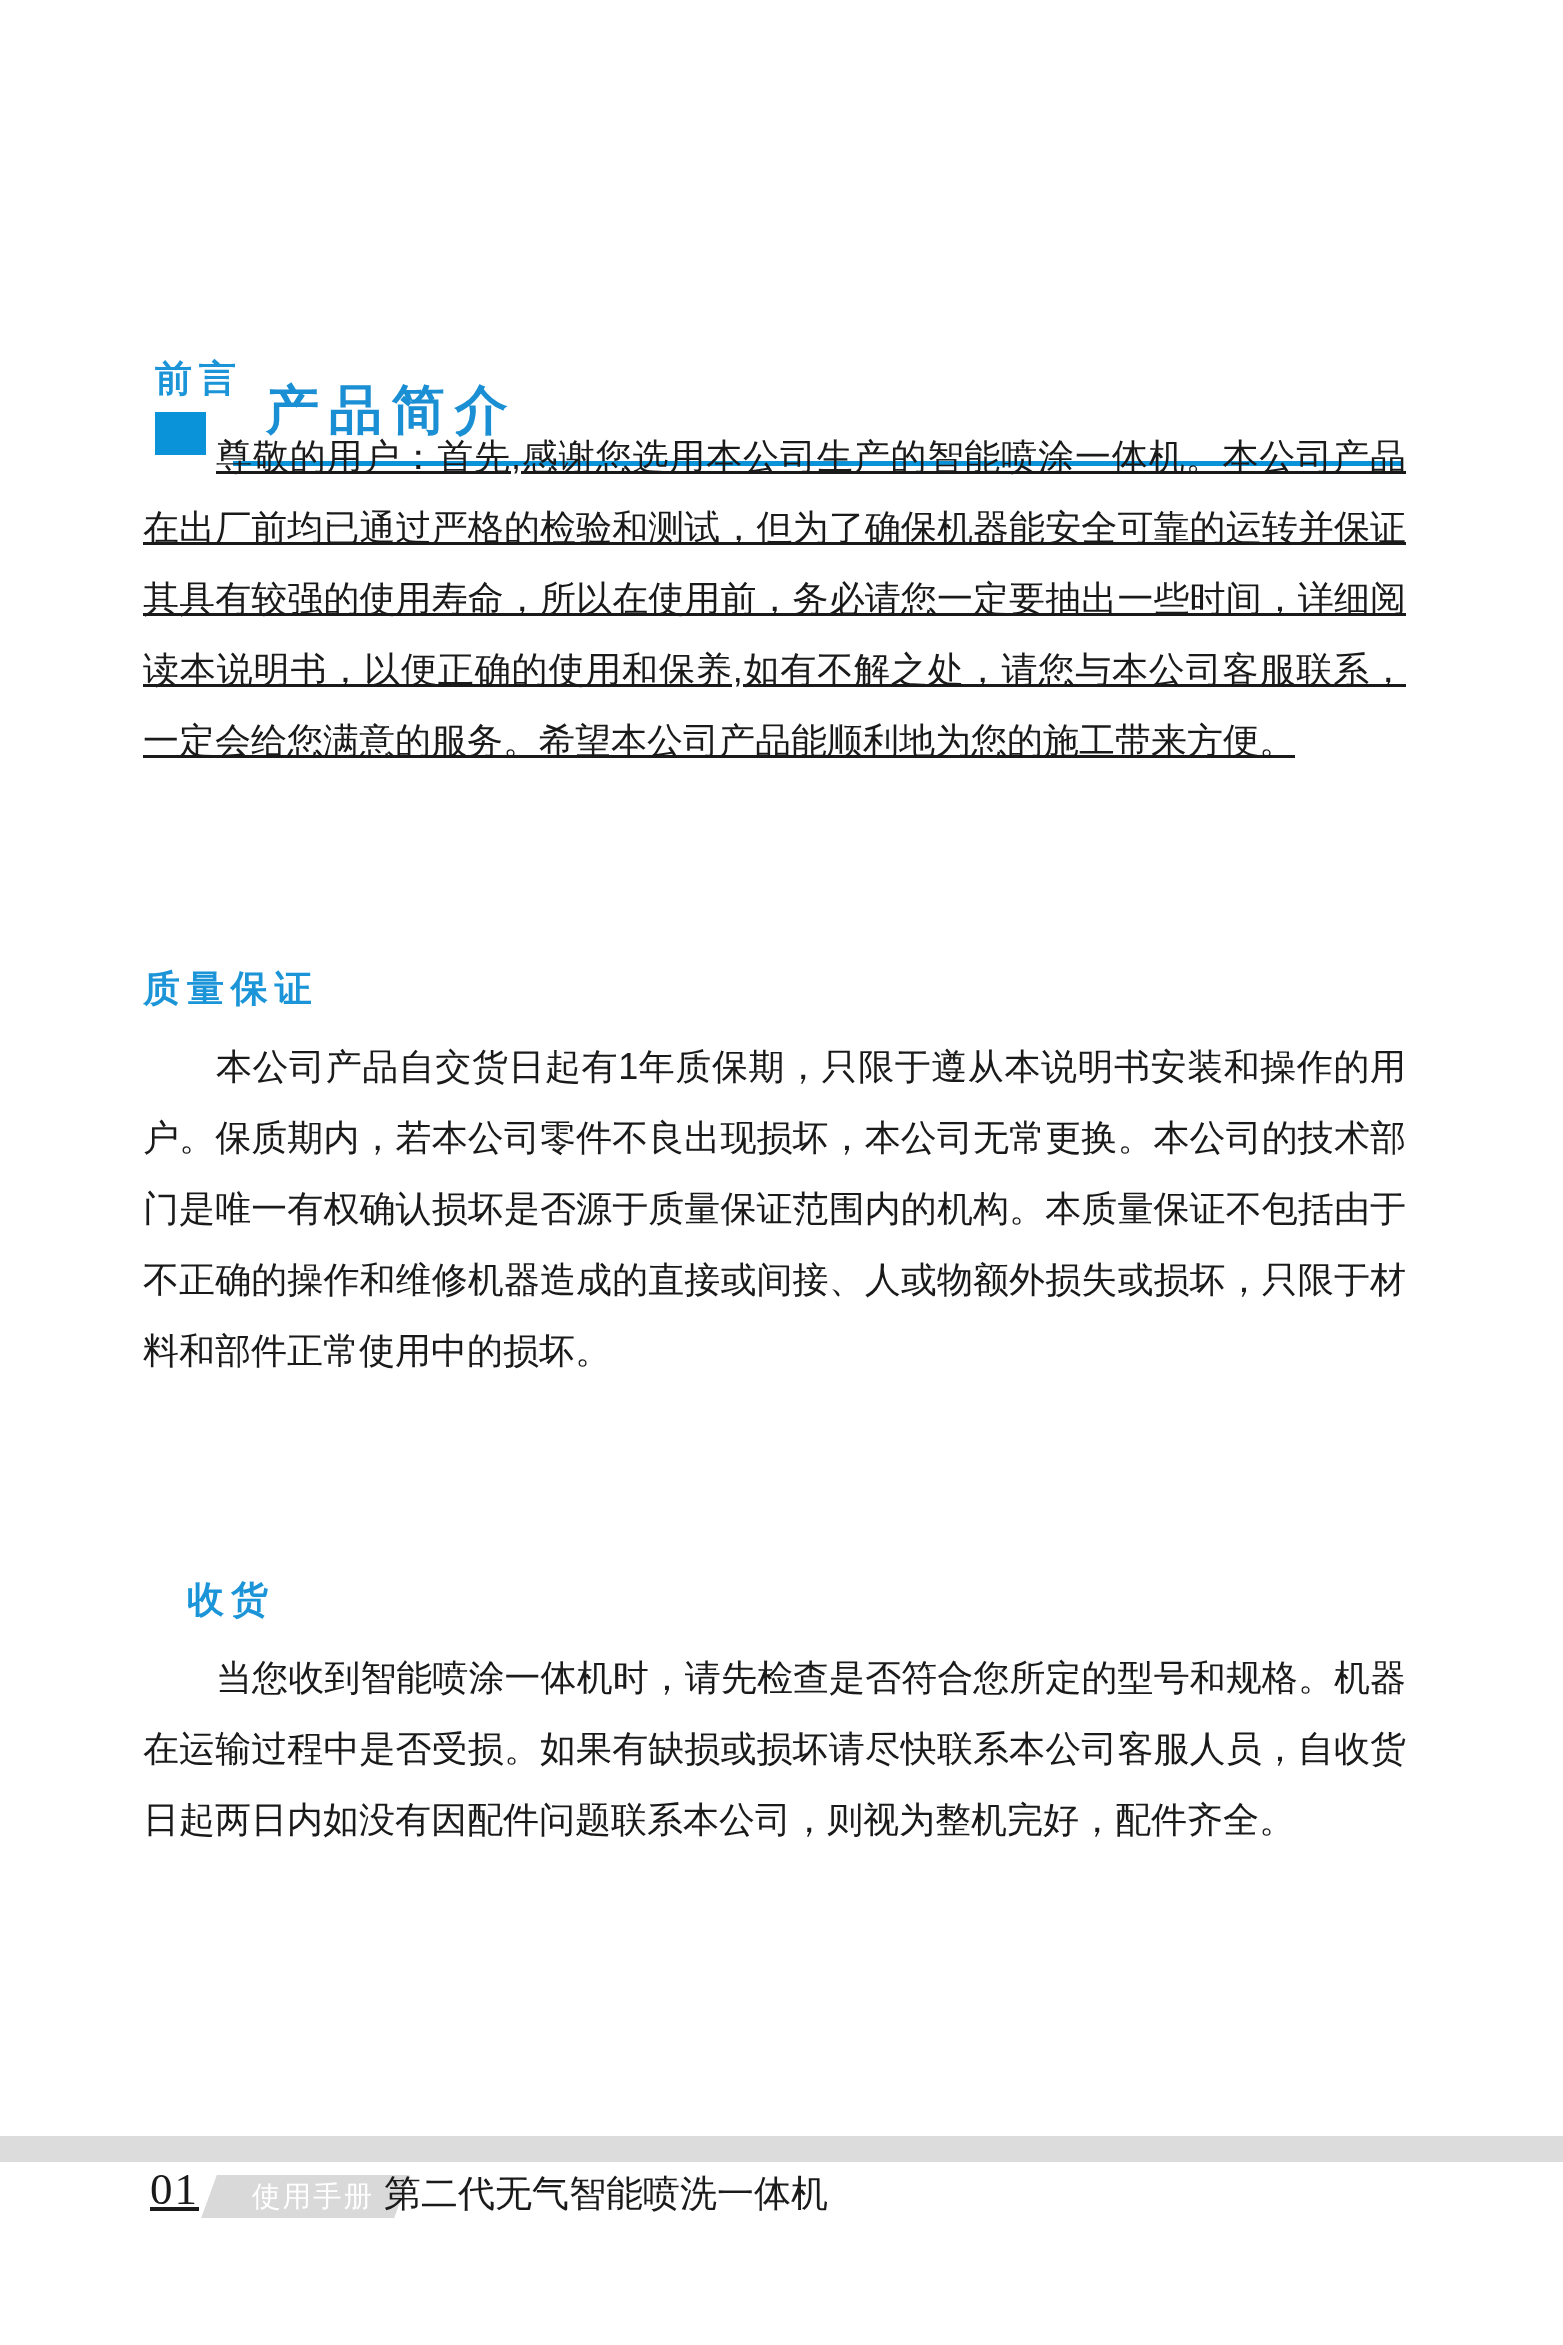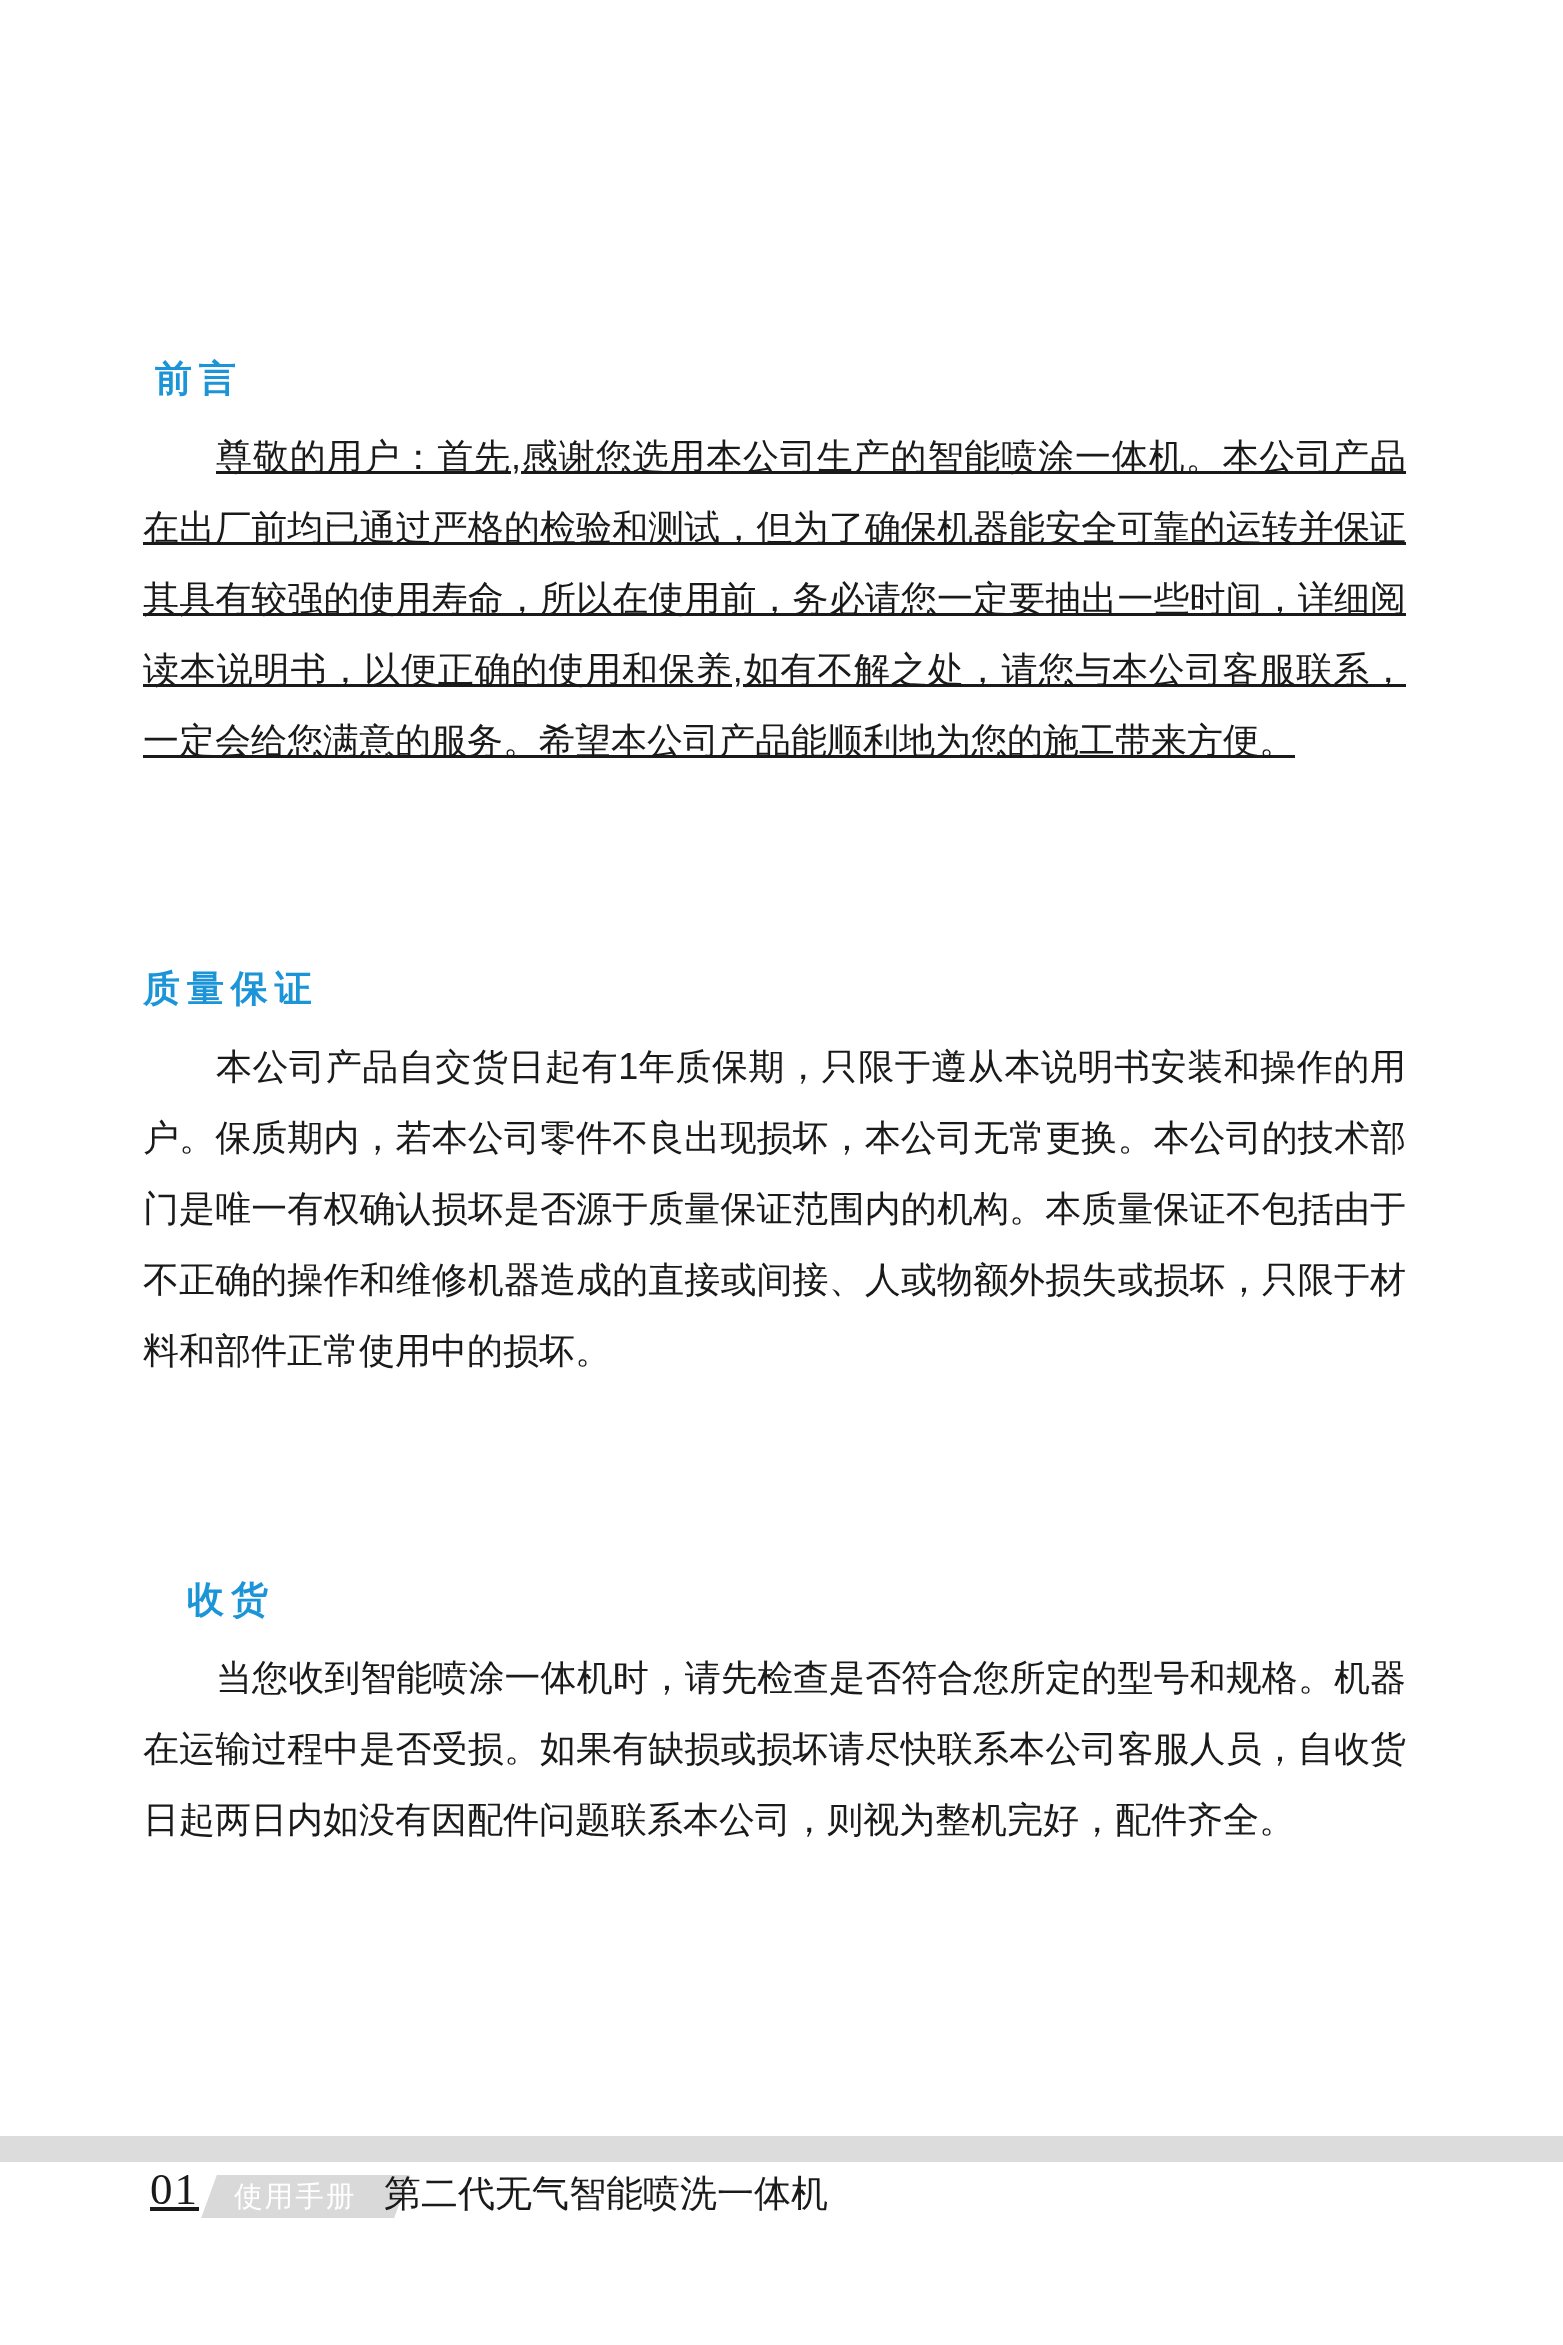--- a/index.html
+++ b/index.html
@@ -123,20 +123,21 @@
     width: 193px;
     height: 43px;
     background: #d9d9d9;
     transform: skewX(-20deg);
   }
   .footer-tag-label {
     position: absolute;
     left: 234px;
     top: 2182px;
     width: 158px;
+    text-align: center;
     font-family: "Liberation Sans", "DejaVu Sans", sans-serif;
     font-size: 28.6px;
     color: #ffffff;
     line-height: 1;
     letter-spacing: 2px;
     white-space: nowrap;
   }
   .footer-product {
     position: absolute;
     left: 384px;
@@ -147,20 +148,25 @@
     line-height: 1;
     letter-spacing: 0px;
     white-space: nowrap;
   }
 </style>
 </head>
 <body>
 
 <div class="page">
 
+  <div class="section-header">
+    <div class="header-square"></div>
+    <div class="header-title">产品简介</div>
+    <div class="header-rule"></div>
+  </div>
 
   <div class="subheading" id="sub-preface">前言</div>
   <div class="body-para" id="para-preface">尊敬的用户：首先,感谢您选用本公司生产的智能喷涂一体机。本公司产品在出厂前均已通过严格的检验和测试，但为了确保机器能安全可靠的运转并保证其具有较强的使用寿命，所以在使用前，务必请您一定要抽出一些时间，详细阅读本说明书，以便正确的使用和保养,如有不解之处，请您与本公司客服联系，一定会给您满意的服务。希望本公司产品能顺利地为您的施工带来方便。</div>
 
   <div class="subheading" id="sub-quality">质量保证</div>
   <div class="body-para" id="para-quality">本公司产品自交货日起有1年质保期，只限于遵从本说明书安装和操作的用户。保质期内，若本公司零件不良出现损坏，本公司无常更换。本公司的技术部门是唯一有权确认损坏是否源于质量保证范围内的机构。本质量保证不包括由于不正确的操作和维修机器造成的直接或间接、人或物额外损失或损坏，只限于材料和部件正常使用中的损坏。</div>
 
   <div class="subheading" id="sub-receiving">收货</div>
   <div class="body-para" id="para-receiving">当您收到智能喷涂一体机时，请先检查是否符合您所定的型号和规格。机器在运输过程中是否受损。如果有缺损或损坏请尽快联系本公司客服人员，自收货日起两日内如没有因配件问题联系本公司，则视为整机完好，配件齐全。</div>
 

